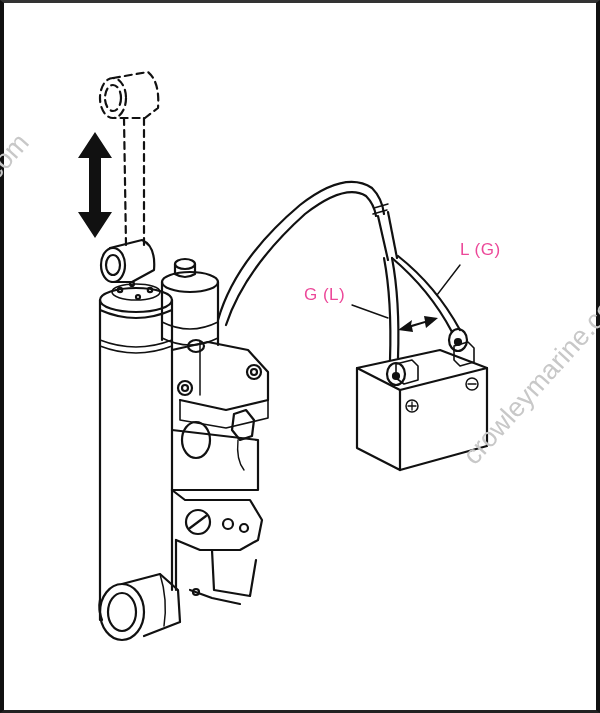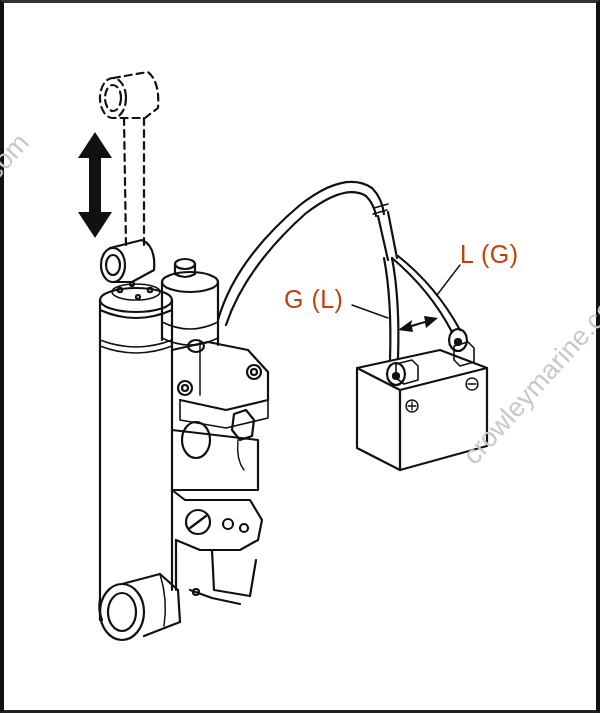--- a/index.html
+++ b/index.html
@@ -1,20 +1,20 @@
 <!DOCTYPE html>
 <html><head>
 <meta charset="utf-8">
 <style>
   html, body { margin: 0; padding: 0; background: #ffffff; }
   body { width: 600px; height: 713px; position: relative; overflow: hidden; font-family: "Liberation Sans", sans-serif; }
   .frame { position: absolute; left: 0; top: 0; width: 600px; height: 713px; box-sizing: border-box;
            border-left: 4px solid #111; border-top: 3px solid #333; border-right: 4px solid #111; border-bottom: 3px solid #222; background:#fff; }
   svg.art { position: absolute; left: 0; top: 0; }
-  .label { position: absolute; font-size: 25px; color: #c2410c; letter-spacing: 0.5px; }
+  .label { position: absolute; font-size: 17px; color: #ec4899; letter-spacing: 0.5px; }
   .wm { position: absolute; font-size: 27px; color: #c8c8c8; white-space: nowrap; transform-origin: left bottom; }
 </style>
 </head>
 <body>
 
 <div class="frame"></div>
 
 <svg class="art" width="600" height="713" viewBox="0 0 600 713" fill="none" stroke="#111" stroke-width="2.2" stroke-linecap="round" stroke-linejoin="round">
 
   <g stroke-dasharray="7 5">
@@ -127,17 +127,17 @@
 
     <line x1="352" y1="305" x2="388" y2="318" stroke-width="1.4"></line>
     <line x1="460" y1="265" x2="437" y2="295" stroke-width="1.4"></line>
   </g>
 
   <g fill="#111" stroke="none">
     <polygon points="398,330 412,320 411,325 425,321 424,316 438,318 426,328 425,323 412,327 413,332"></polygon>
   </g>
 </svg>
 
-<div class="label" style="left:284px; top:285px;">G (L)</div>
+<div class="label" style="left:304px; top:285px;">G (L)</div>
 <div class="label" style="left:460px; top:240px;">L (G)</div>
 
 <div class="wm" style="left:-120px; top:290px; transform: rotate(-48deg);">crowleymarine.com</div>
 <div class="wm" style="left:480px; top:440px; transform: rotate(-48deg);">crowleymarine.com</div>
 
 </body></html>

